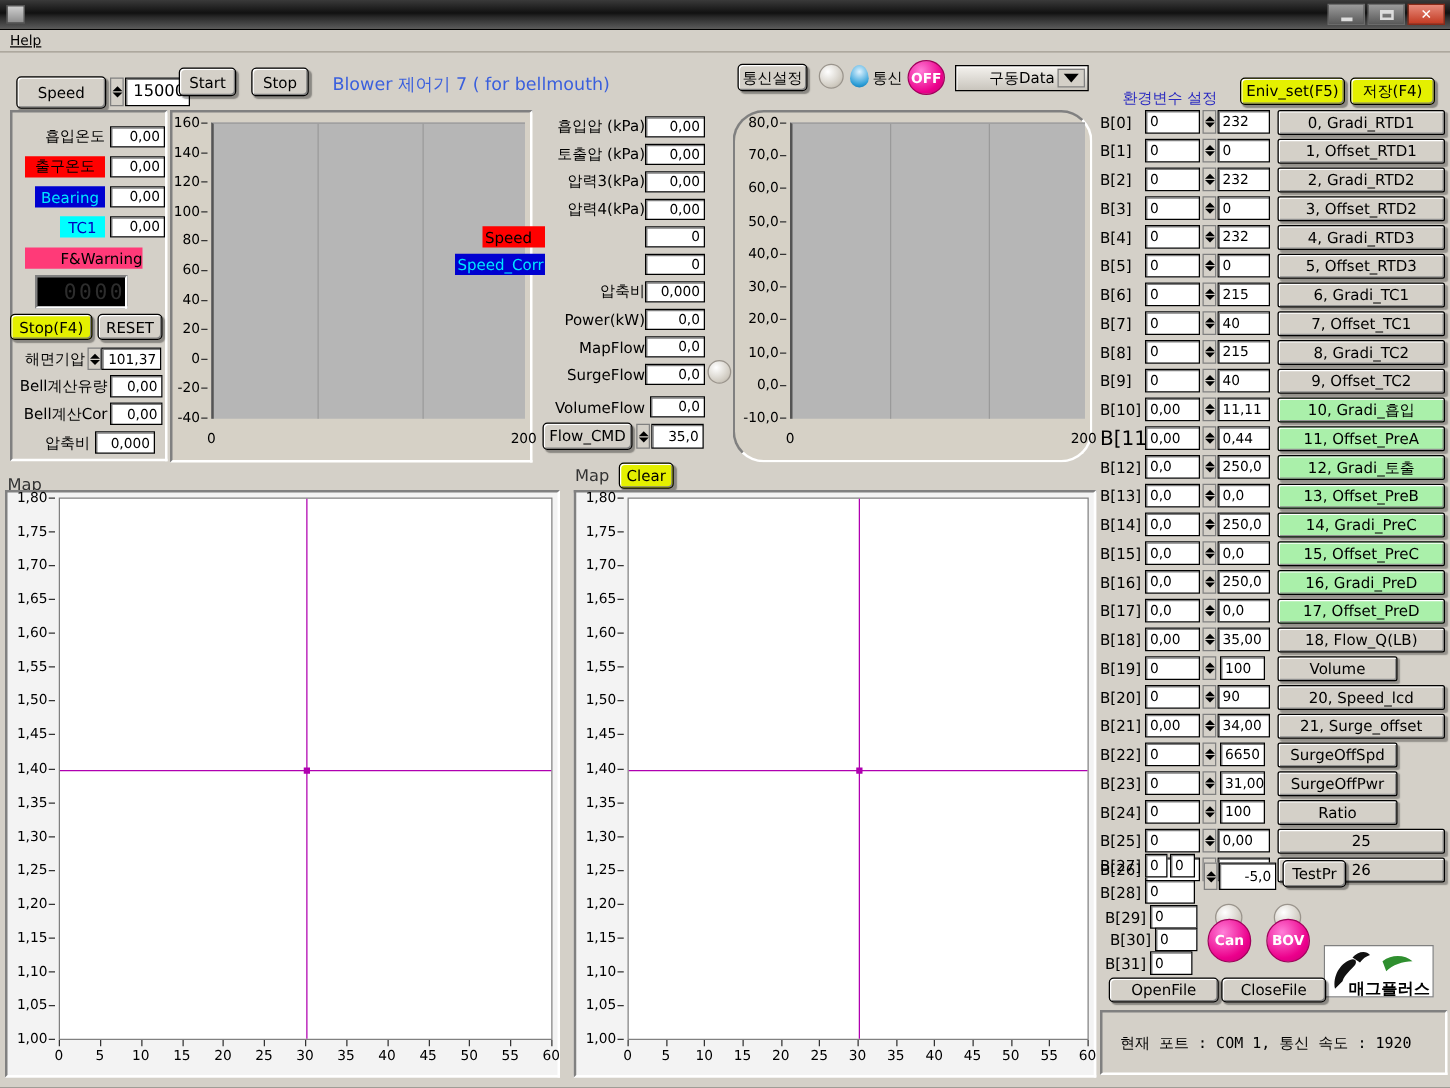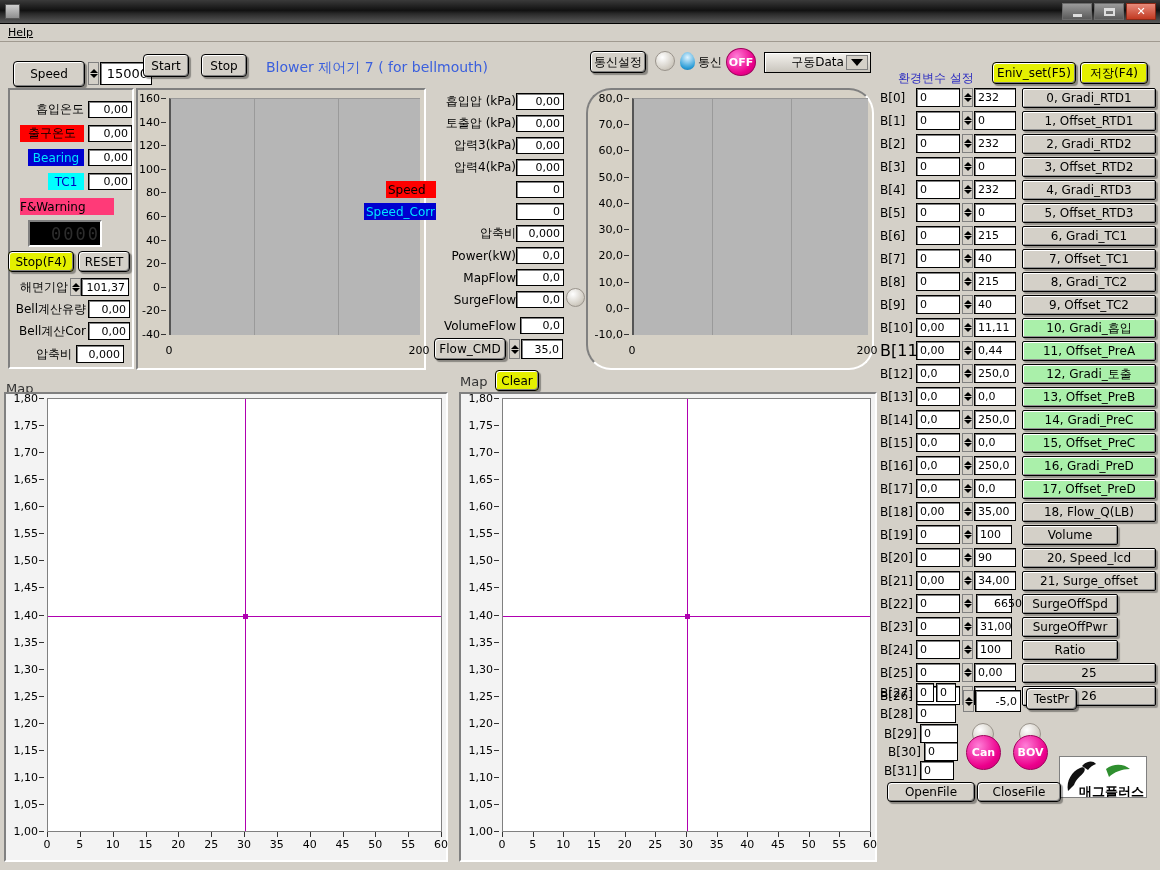--- a/index.html
+++ b/index.html
@@ -183,21 +183,21 @@
       <div class="num" style="position:absolute;left:88px;top:101px;width:44px;height:17px;">0,00</div>
       <div class="lbl r tagred" style="position:absolute;left:20px;top:125px;width:64px;height:17px;justify-content:center;font-size:12px;">출구온도</div>
       <div class="num" style="position:absolute;left:88px;top:125px;width:44px;height:17px;">0,00</div>
       <div class="lbl r tagblue" style="position:absolute;left:28px;top:149px;width:56px;height:17px;justify-content:center;font-size:12px;">Bearing</div>
       <div class="num" style="position:absolute;left:88px;top:149px;width:44px;height:17px;">0,00</div>
       <div class="lbl r tagcyan" style="position:absolute;left:48px;top:173px;width:36px;height:17px;justify-content:center;font-size:12px;">TC1</div>
       <div class="num" style="position:absolute;left:88px;top:173px;width:44px;height:17px;">0,00</div>
     </div>
 
   <div style="position:absolute;left:20px;top:198px;width:94px;height:17px;" class="tagpink lbl">
-    <span style="width:100%;text-align:left;font-size:12px;">F&amp;Warning</span>
+    <span style="width:100%;text-align:right;font-size:12px;">F&amp;Warning</span>
   </div>
 
   <div class="segbox" style="position:absolute;left:28px;top:220px;width:74px;height:27px;">
     <span style="color:#2d2d2d;">0000</span>
   </div>
 
   <div class="btn3d yellowbtn" style="position:absolute;left:8px;top:251px;width:66px;height:21px;font-size:12px;">
     <span>Stop(F4)</span>
   </div>
   <div class="btn3d" style="position:absolute;left:78px;top:251px;width:52px;height:21px;font-size:12px;">
@@ -650,21 +650,21 @@
         <i class="dn"></i>
       </div>
       <div class="num" style="position:absolute;left:94px;top:483px;width:42px;height:19px;text-align:left;justify-content:flex-start;padding-left:3px;">34,00</div>
       <div class="paramBtn" style="position:absolute;left:142px;top:483px;width:134px;height:20px;">21, Surge_offset</div>
       <div class="lbl" style="position:absolute;left:0px;top:506px;width:34px;height:19px;font-size:12px;">B[22]</div>
       <div class="num" style="position:absolute;left:36px;top:506px;width:44px;height:19px;text-align:left;justify-content:flex-start;padding-left:3px;">0</div>
       <div class="spin" style="position:absolute;left:82px;top:506px;height:19px;">
         <i class="up"></i>
         <i class="dn"></i>
       </div>
-      <div class="num" style="position:absolute;left:96px;top:506px;width:36px;height:19px;text-align:left;justify-content:flex-start;padding-left:17px;">6650</div>
+      <div class="num" style="position:absolute;left:96px;top:506px;width:36px;height:19px;text-align:left;justify-content:flex-start;padding-left:3px;">6650</div>
       <div class="paramBtn" style="position:absolute;left:142px;top:506px;width:96px;height:20px;">SurgeOffSpd</div>
       <div class="lbl" style="position:absolute;left:0px;top:529px;width:34px;height:19px;font-size:12px;">B[23]</div>
       <div class="num" style="position:absolute;left:36px;top:529px;width:44px;height:19px;text-align:left;justify-content:flex-start;padding-left:3px;">0</div>
       <div class="spin" style="position:absolute;left:82px;top:529px;height:19px;">
         <i class="up"></i>
         <i class="dn"></i>
       </div>
       <div class="num" style="position:absolute;left:96px;top:529px;width:36px;height:19px;text-align:left;justify-content:flex-start;padding-left:3px;">31,00</div>
       <div class="paramBtn" style="position:absolute;left:142px;top:529px;width:96px;height:20px;">SurgeOffPwr</div>
       <div class="lbl" style="position:absolute;left:0px;top:552px;width:34px;height:19px;font-size:12px;">B[24]</div>
@@ -730,14 +730,17 @@
     <div class="lg-text">매그플러스</div>
   </div>
 
   <div class="btn3d" style="position:absolute;left:887px;top:782px;width:88px;height:20px;font-size:12px;">
     <span>OpenFile</span>
   </div>
   <div class="btn3d" style="position:absolute;left:977px;top:782px;width:84px;height:20px;font-size:12px;">
     <span>CloseFile</span>
   </div>
 
+  <div class="statusbar" style="left:880px;top:808px;width:278px;height:52px;">
+    <span>현재 포트 : COM 1,  통신 속도 : 1920</span>
+  </div>
 
 </div>
 
 </body></html>

